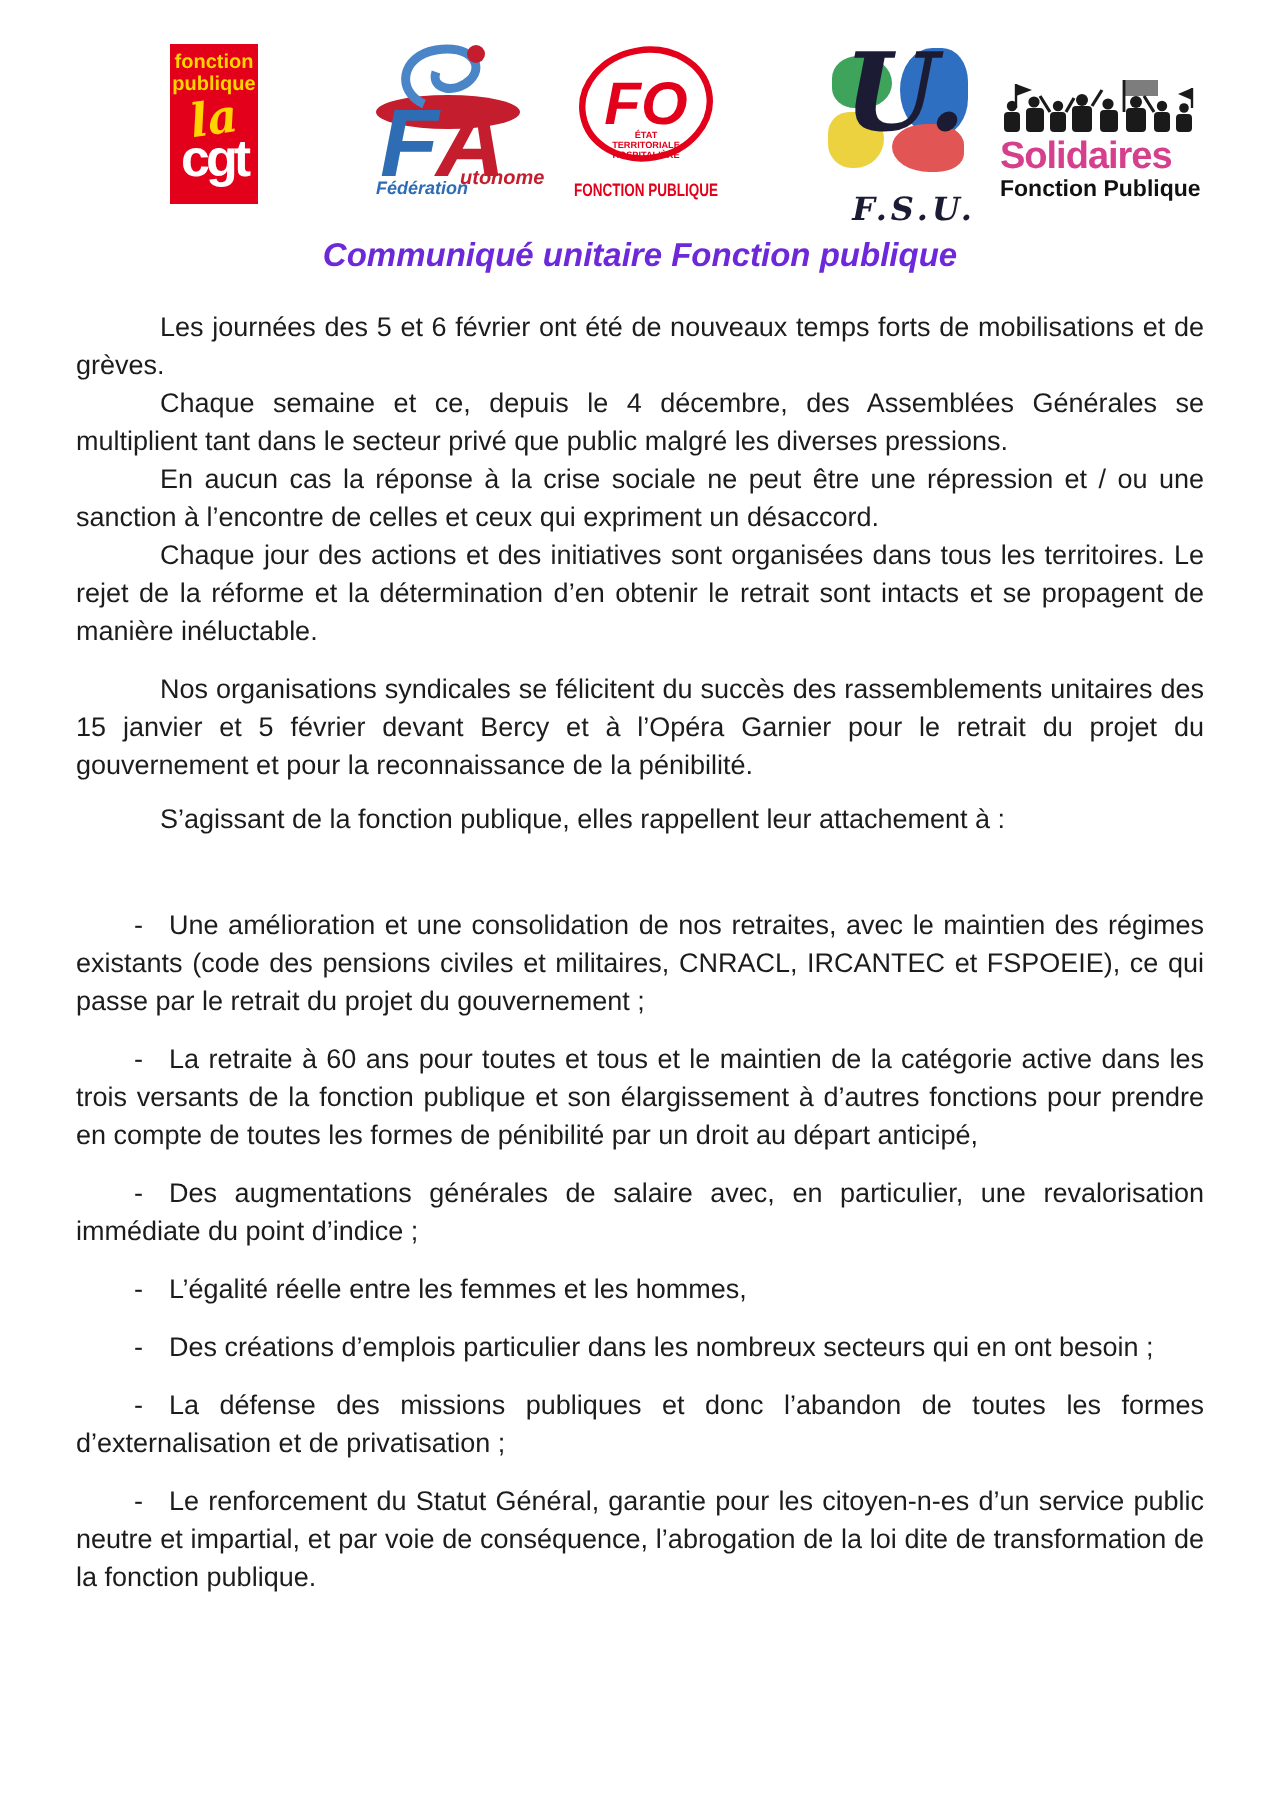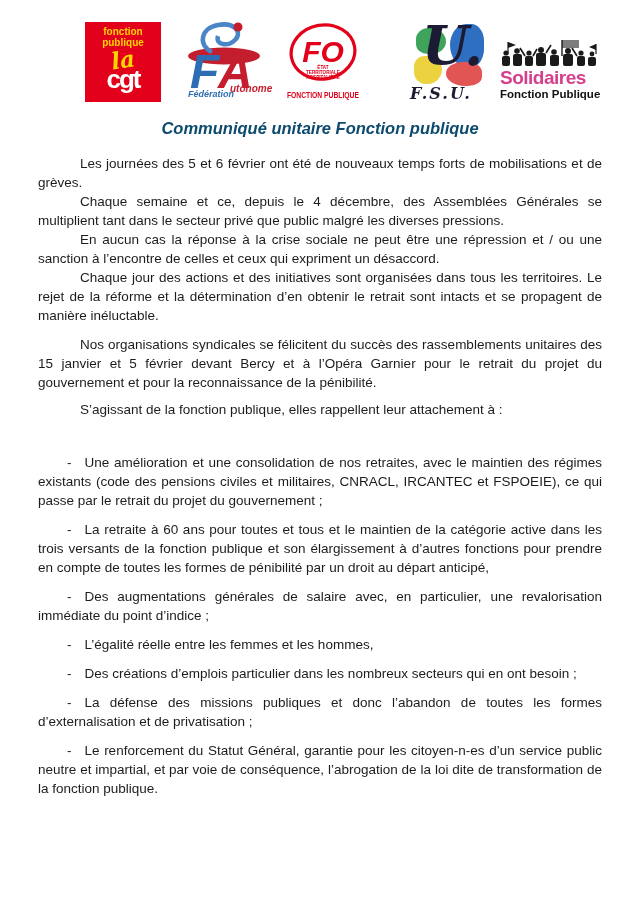--- a/index.html
+++ b/index.html
@@ -6,53 +6,53 @@
   .page {
     position:relative; width:640px; height:906px; background:#ffffff;
     font-family:"Liberation Sans", sans-serif; color:#1c1c1c; overflow:hidden;
   }
 
   
   .logos { position:relative; height:112px; }
   .logo { position:absolute; }
 
   
-  .logo-cgt { left:85px; top:22px; width:76px; height:80px; background:#e2001a; text-align:center; }
+  .logo-cgt { left:85px; top:22px; width:44px; height:80px; background:#e2001a; text-align:center; }
   .logo-cgt .fp { color:#ffd500; font-weight:bold; font-size:10px; line-height:10.5px; padding-top:5px; }
   .logo-cgt .la { color:#ffd500; font-family:"DejaVu Serif", serif; font-style:italic; font-weight:bold;
                   font-size:23px; line-height:18px; margin-top:3px; transform:rotate(-8deg); }
   .logo-cgt .cgt { color:#ffffff; font-weight:bold; font-size:26px; line-height:26px; letter-spacing:-2px; margin-top:-3px; }
 
   
   .logo-fa { left:180px; top:18px; width:96px; height:84px; }
 
   
   .logo-fo { left:286px; top:22px; width:78px; height:80px; }
 
   
   .logo-fsu { left:410px; top:24px; width:78px; height:78px; }
   .fsu-blob { position:absolute; }
   .fsu-green  { left:6px;  top:4px;  width:30px; height:26px; background:#3fa45b; border-radius:45% 55% 50% 40%; }
   .fsu-blue   { left:40px; top:0px;  width:34px; height:44px; background:#2f6fc1; border-radius:50% 40% 45% 55%; }
   .fsu-yellow { left:4px;  top:32px; width:28px; height:28px; background:#ecd23e; border-radius:40% 50% 55% 45%; }
   .fsu-red    { left:36px; top:38px; width:36px; height:24px; background:#e25555; border-radius:50% 45% 40% 55%; }
   .fsu-u { position:absolute; left:12px; top:-10px; font-family:"DejaVu Serif", serif; font-style:italic; font-weight:bold;
            font-size:54px; color:#1b1b33; }
-  .fsu-caption { position:absolute; left:0; right:0; top:60px; text-align:left;
+  .fsu-caption { position:absolute; left:0; right:0; top:71px; text-align:right;
                  font-family:"DejaVu Serif", serif; font-style:italic; font-weight:bold;
                  font-size:16px; letter-spacing:2px; color:#1b1b33; }
 
   
   .logo-solidaires { left:500px; top:40px; width:108px; height:62px; }
   .soli-name { color:#d53f8c; font-weight:bold; font-size:19px; line-height:19px; letter-spacing:-0.5px; margin-top:-2px; }
   .soli-caption { color:#111111; font-weight:bold; font-size:11.5px; line-height:13px; margin-top:1px; }
 
   
   .subtitle { margin:6px 0 0 0; text-align:center; font-size:16.5px; line-height:20px;
-              font-weight:bold; font-style:italic; color:#0c4a6e; }
+              font-weight:bold; font-style:italic; color:#6d28d9; }
   .title    { margin:14px 0 0 0; text-align:center; font-size:24px; line-height:28px;
               font-weight:bold; color:#0d0d0d; }
 
   
   .content { margin:16px 38px 0 38px; width:564px; font-size:13.5px; line-height:19px; text-align:justify; }
   .para { margin:0; text-indent:42px; }
   .gap  { margin-top:10px; }
   .gap-sm { margin-top:8px; }
   .demands { margin-top:34px; }
   .li { margin:10px 0 0 0; text-indent:29px; }

